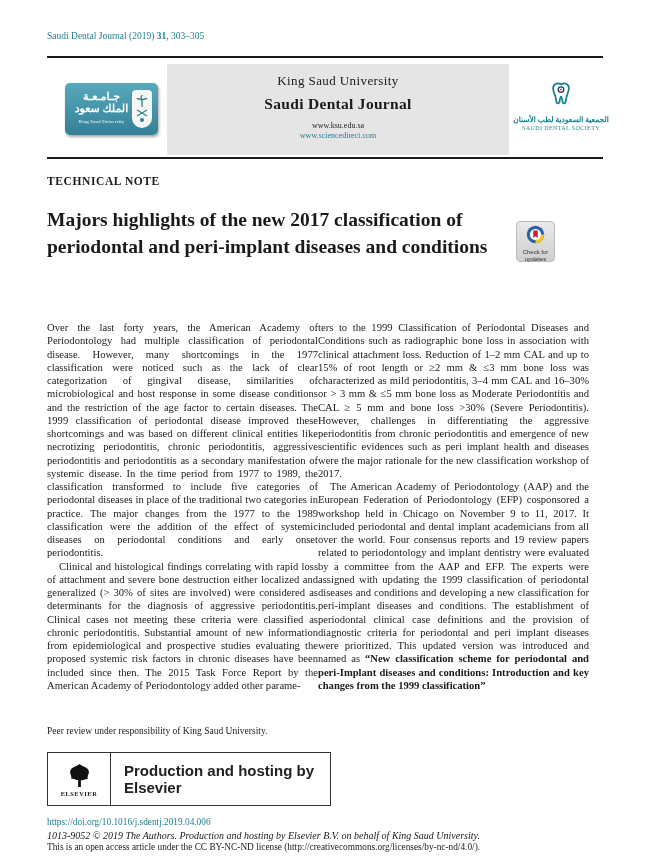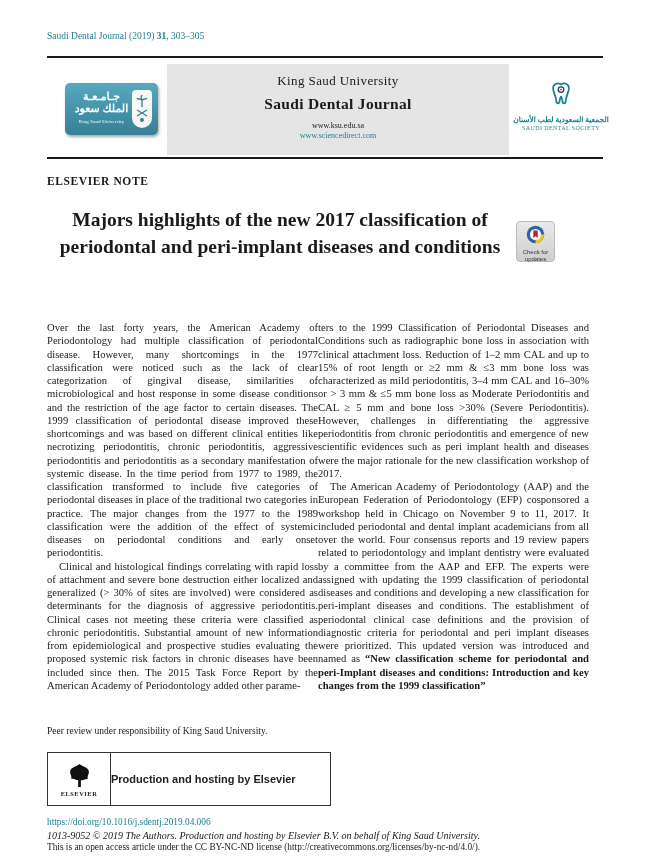--- a/index.html
+++ b/index.html
@@ -35,43 +35,43 @@
   .ksu-shield { width:20px; height:38px; background:#f7f7f4; border-radius:4px 4px 10px 10px;
                 display:flex; align-items:center; justify-content:center; }
 
   .sds-logo { position:absolute; right:0; top:18px; width:118px; text-align:center; }
   .sds-ar { font-size:7.5px; font-weight:bold; color:#17808e; margin-top:2px; }
   .sds-cap { font-size:6px; color:#2a8a96; letter-spacing:.4px; margin-top:1px; }
 
   
   .section-label { position:absolute; top:175px; left:47px; font-size:11.5px; font-weight:bold; letter-spacing:.6px; }
   .title { position:absolute; top:206px; left:47px; width:466px;
-           font-size:19.5px; font-weight:bold; line-height:27px;text-align:center; }
+           font-size:19.5px; font-weight:bold; line-height:27px; }
   .crossmark { position:absolute; left:516px; top:221px; width:39px; height:41px;
                background:linear-gradient(180deg,#e9e9e9,#cfcfcf); border:1px solid #bbb;
                border-radius:4px; text-align:center; padding-top:3px; cursor:pointer; }
   .crossmark-text { font-size:6px; line-height:6.5px; color:#333;
                     font-family:"Liberation Sans", sans-serif; margin-top:1px; }
 
   
   .body-cols { position:absolute; top:321px; left:47px; width:556px; display:flex; gap:0; }
   .col { width:271px; font-size:10.6px; line-height:13.25px; text-align:justify; }
   .col p.indent { text-indent:12px; }
   .col b { font-weight:bold; }
 
   
   .peer { position:absolute; top:726px; left:47px; font-size:9.5px; }
   .els-box { position:absolute; top:752px; left:47px; width:284px; height:54px;
              border:1.5px solid #333; display:flex; align-items:stretch; }
   .els-logo-col { width:62px; display:flex; flex-direction:column; align-items:center;
                   justify-content:center; padding-top:3px; }
   .els-word { font-size:6.3px; font-weight:bold; letter-spacing:.6px; margin-top:1px; }
   .els-label { flex:1; border-left:1.5px solid #333; display:flex; align-items:center;
-               font-family:"Liberation Sans", sans-serif;
-               font-size:11px; font-weight:bold; color:#222; }
+               padding-left:13px; font-family:"Liberation Sans", sans-serif;
+               font-size:15px; font-weight:bold; color:#222; }
   .doi { position:absolute; top:817px; left:47px; font-size:9.3px; color:#1b7f8e; }
   .copy1 { position:absolute; top:830px; left:47px; font-size:10px;font-style:italic; }
   .copy2 { position:absolute; top:842px; left:47px; font-size:9.3px; }
   a { text-decoration:none; color:inherit; }
 </style>
 </head>
 <body>
 
 <div class="page">
 
@@ -117,21 +117,21 @@
         <circle cx="12" cy="8" r="2.6" fill="none" stroke="#1d3f63" stroke-width="1.2"></circle>
         <circle cx="12" cy="8" r="0.9" fill="#c43b3b"></circle>
       </svg>
       <div class="sds-ar">الجمعية السعودية لطب الأسنان</div>
       <div class="sds-cap">SAUDI DENTAL SOCIETY</div>
     </div>
   </div>
 
   <div class="rule rule2"></div>
 
-  <div class="section-label">ELSEVIER NOTE</div>
+  <div class="section-label">TECHNICAL NOTE</div>
   <h1 class="title">Majors highlights of the new 2017 classification of periodontal and peri-implant diseases and conditions</h1>
 
   <div class="crossmark">
     <svg width="19" height="19" viewBox="0 0 24 24">
       <circle cx="12" cy="12" r="11" fill="#2c63a8"></circle>
       <path d="M12 23 A11 11 0 0 0 23 12 L18 12 A6.5 6.5 0 0 1 12 18.5 Z" fill="#f2c51f"></path>
       <circle cx="12" cy="12" r="7" fill="#ffffff"></circle>
       <path d="M9.2 6.8 L14.8 6.8 L14.8 16.5 L12 14.2 L9.2 16.5 Z" fill="#c41e2f"></path>
     </svg>
     <div class="crossmark-text">

